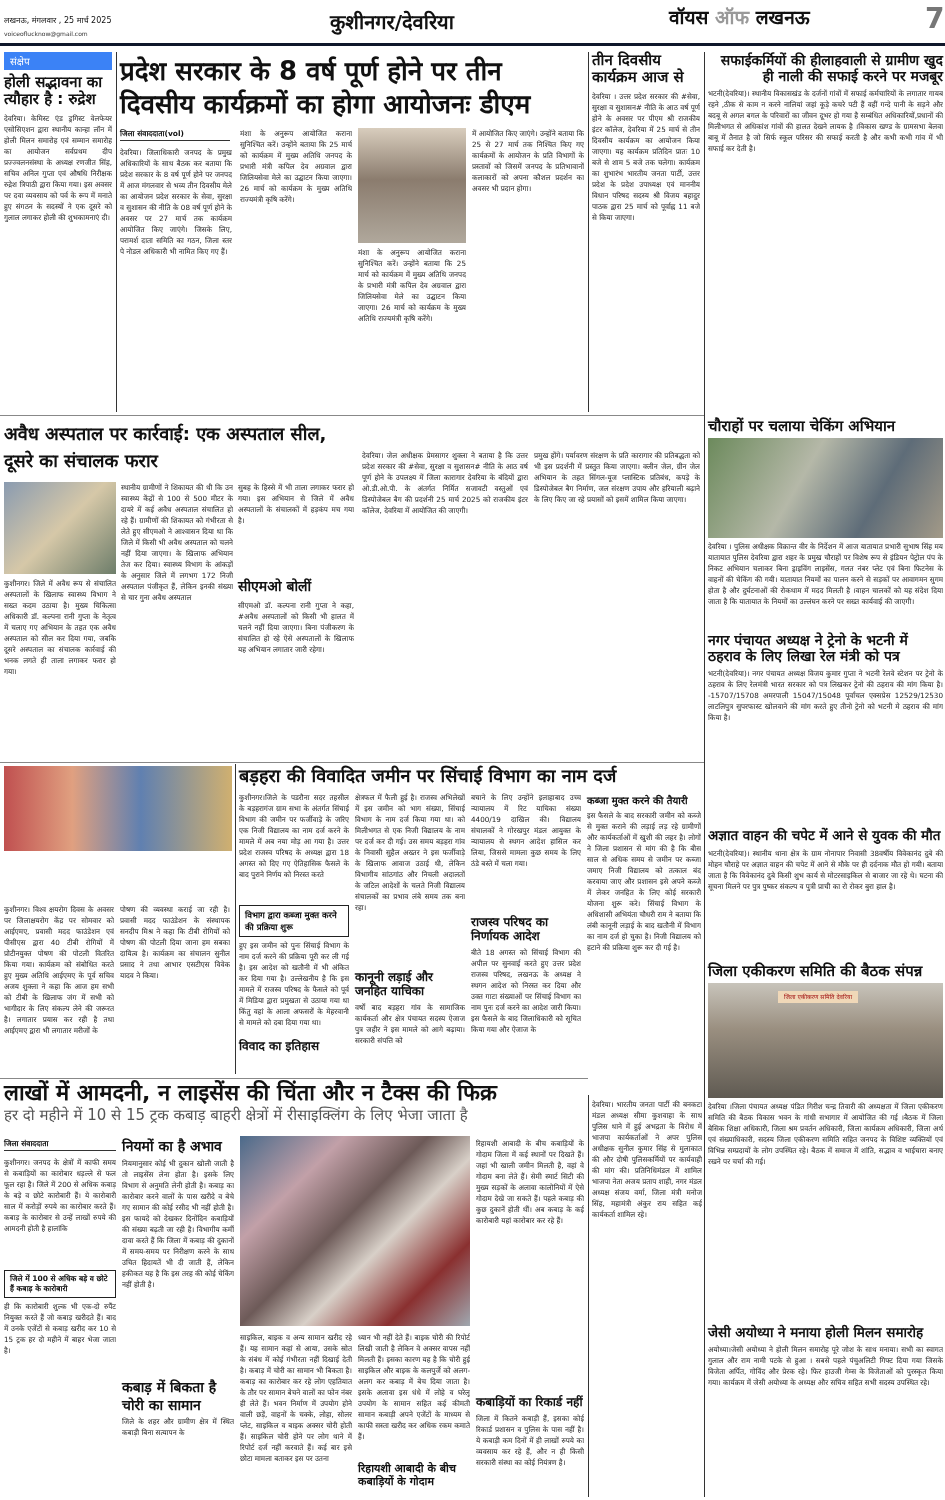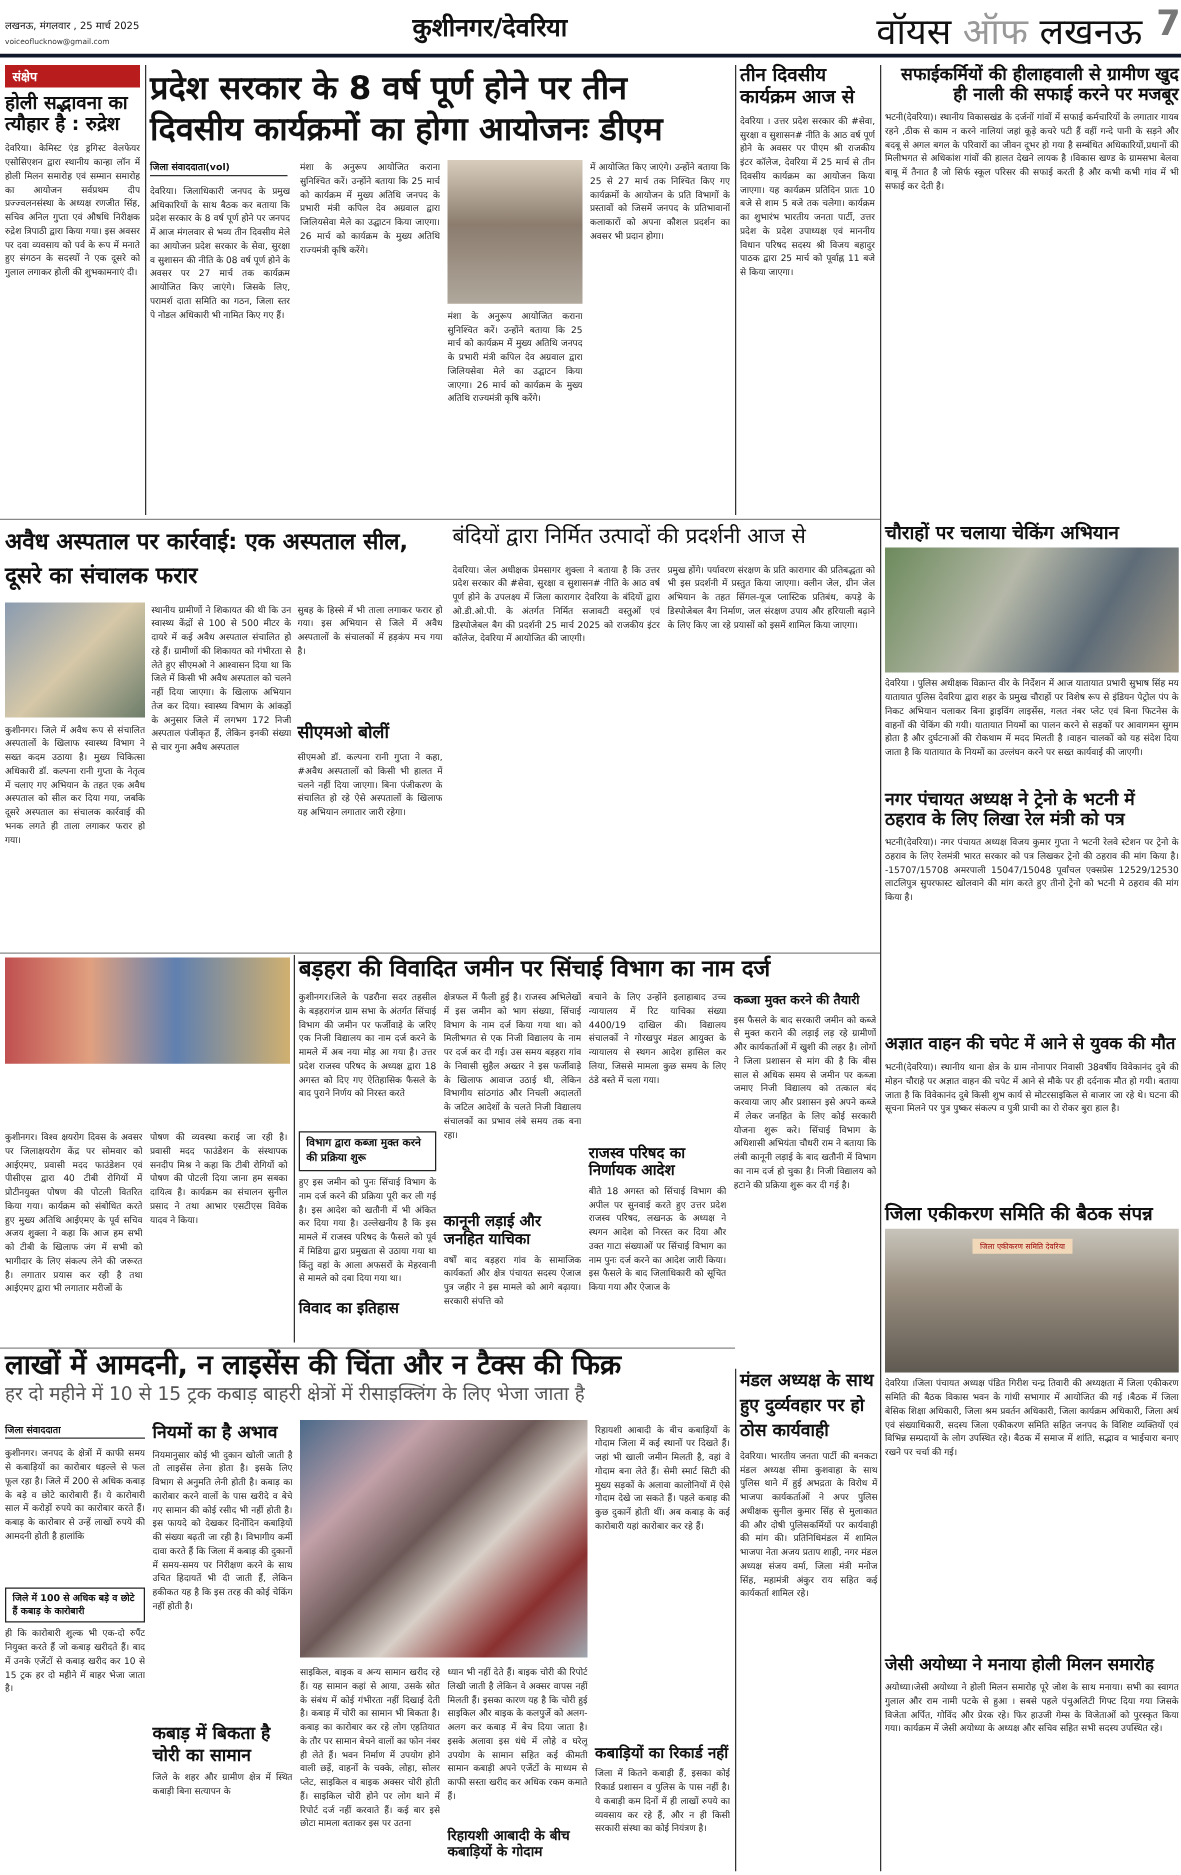--- a/index.html
+++ b/index.html
@@ -2,29 +2,29 @@
 <html><head>
 <meta charset="utf-8">
 <style>
 *{box-sizing:border-box;margin:0;padding:0}
 body{width:945px;height:1500px;background:#fff;font-family:"DejaVu Sans",sans-serif;color:#111;overflow:hidden;position:relative}
 .abs{position:absolute}
 .mast{left:0;top:0;width:945px;height:46px;border-bottom:3px solid #0f172a}
 .mast .date{left:4px;top:14px;font-size:8px}
 .mast .email{left:4px;top:30px;font-size:6px;color:#333}
 .mast .section{left:330px;top:8px;font-size:20px;font-weight:bold}
-.mast .brand{left:701px;top:4px;font-size:29px;font-weight:normal;font-family:"DejaVu Serif",serif}
+.mast .brand{left:669px;top:4px;font-size:19px;font-weight:bold;font-family:"DejaVu Serif",serif}
 .mast .brand .mid{color:#999}
 .mast .page{left:925px;top:2px;font-size:28px;font-weight:bold;color:#777}
 .hl{font-weight:bold;line-height:1.15;color:#111;font-family:"DejaVu Sans",sans-serif}
 .body{font-size:7.2px;line-height:11px;color:#222;text-align:justify;overflow:hidden}
 .vline{background:#333;width:1px}
 .hline{background:#888;height:1px}
 .photo{background:linear-gradient(135deg,#6b7a5a,#b7a58a 40%,#7a8a96 70%,#c9c1b0);}
-.tag{background:#b91c1c;color:#fff;font-size:10px;padding:2px 6px;font-weight:bold}
+.tag{background:#3b82f6;color:#fff;font-size:10px;padding:2px 6px;font-weight:normal}
 .boxed{border:1px solid #222;padding:3px 5px;font-size:8.5px;font-weight:bold;line-height:12px}
 .byline{font-size:7.5px;font-weight:bold;border-bottom:1px solid #333;padding-bottom:2px}
 </style>
 </head>
 <body>
 
 <div class="abs mast">
   <div class="abs date">लखनऊ, मंगलवार , 25 मार्च 2025</div>
   <div class="abs email">voiceoflucknow@gmail.com</div>
   <div class="abs section">कुशीनगर/देवरिया</div>
@@ -76,21 +76,20 @@
   <div class="hl" style="font-size:18px;line-height:27px">अवैध अस्पताल पर कार्रवाई: एक अस्पताल सील, दूसरे का संचालक फरार</div>
   <div class="abs photo" style="left:0;top:62px;width:112px;height:92px;background:linear-gradient(135deg,#8a9bb0,#d6c8a8 50%,#6d7d6a)"></div>
   <div class="body abs" style="left:0;top:158px;width:112px;height:180px">कुशीनगर। जिले में अवैध रूप से संचालित अस्पतालों के खिलाफ स्वास्थ्य विभाग ने सख्त कदम उठाया है। मुख्य चिकित्सा अधिकारी डॉ. कल्पना रानी गुप्ता के नेतृत्व में चलाए गए अभियान के तहत एक अवैध अस्पताल को सील कर दिया गया, जबकि दूसरे अस्पताल का संचालक कार्रवाई की भनक लगते ही ताला लगाकर फरार हो गया।</div>
   <div class="body abs" style="left:117px;top:62px;width:112px;height:276px">स्थानीय ग्रामीणों ने शिकायत की थी कि उन स्वास्थ्य केंद्रों से 100 से 500 मीटर के दायरे में कई अवैध अस्पताल संचालित हो रहे हैं। ग्रामीणों की शिकायत को गंभीरता से लेते हुए सीएमओ ने आश्वासन दिया था कि जिले में किसी भी अवैध अस्पताल को चलने नहीं दिया जाएगा। के खिलाफ अभियान तेज कर दिया। स्वास्थ्य विभाग के आंकड़ों के अनुसार जिले में लगभग 172 निजी अस्पताल पंजीकृत हैं, लेकिन इनकी संख्या से चार गुना अवैध अस्पताल</div>
   <div class="body abs" style="left:234px;top:62px;width:116px;height:92px">सुबह के हिस्से में भी ताला लगाकर फरार हो गया। इस अभियान से जिले में अवैध अस्पतालों के संचालकों में हड़कंप मच गया है।</div>
   <div class="hl abs" style="left:234px;top:158px;font-size:14px">सीएमओ बोलीं</div>
   <div class="body abs" style="left:234px;top:180px;width:116px;height:158px">सीएमओ डॉ. कल्पना रानी गुप्ता ने कहा, #अवैध अस्पतालों को किसी भी हालत में चलने नहीं दिया जाएगा। बिना पंजीकरण के संचालित हो रहे ऐसे अस्पतालों के खिलाफ यह अभियान लगातार जारी रहेगा।</div>
 </div>
 
 <div class="abs" style="left:362px;top:420px;width:340px;height:340px">
-  <div class="hl" style="font-size:17px;font-weight:normal">बंदियों द्वारा निर्मित उत्पादों की प्रदर्शनी आज से</div>
   <div class="body abs" style="left:0;top:30px;width:166px;height:305px">देवरिया। जेल अधीक्षक प्रेमसागर शुक्ला ने बताया है कि उत्तर प्रदेश सरकार की #सेवा, सुरक्षा व सुशासन# नीति के आठ वर्ष पूर्ण होने के उपलक्ष्य में जिला कारागार देवरिया के बंदियों द्वारा ओ.डी.ओ.पी. के अंतर्गत निर्मित सजावटी वस्तुओं एवं डिस्पोजेबल बैग की प्रदर्शनी 25 मार्च 2025 को राजकीय इंटर कॉलेज, देवरिया में आयोजित की जाएगी।</div>
   <div class="body abs" style="left:172px;top:30px;width:166px;height:305px">प्रमुख होंगे। पर्यावरण संरक्षण के प्रति कारागार की प्रतिबद्धता को भी इस प्रदर्शनी में प्रस्तुत किया जाएगा। क्लीन जेल, ग्रीन जेल अभियान के तहत सिंगल-यूज प्लास्टिक प्रतिबंध, कपड़े के डिस्पोजेबल बैग निर्माण, जल संरक्षण उपाय और हरियाली बढ़ाने के लिए किए जा रहे प्रयासों को इसमें शामिल किया जाएगा।</div>
 </div>
 
 <div class="abs" style="left:708px;top:632px;width:235px;height:185px">
   <div class="hl" style="font-size:14px">नगर पंचायत अध्यक्ष ने ट्रेनो के भटनी में ठहराव के लिए लिखा रेल मंत्री को पत्र</div>
   <div class="body" style="height:140px;margin-top:4px">भटनी(देवरिया)। नगर पंचायत अध्यक्ष विजय कुमार गुप्ता ने भटनी रेलवे स्टेशन पर ट्रेनो के ठहराव के लिए रेलमंत्री भारत सरकार को पत्र लिखकर ट्रेनो की ठहराव की मांग किया है। -15707/15708 अमरपाली 15047/15048 पूर्वांचल एक्सप्रेस 12529/12530 लाटलिपुत्र सुपरफास्ट खोलवाने की मांग करते हुए तीनो ट्रेनो को भटनी मे ठहराव की मांग किया है।</div>
 </div>
 
 <div class="abs" style="left:708px;top:828px;width:235px;height:130px">
@@ -137,21 +136,20 @@
     <div class="hl" style="font-size:12px;margin-top:4px">राजस्व परिषद का निर्णायक आदेश</div>
     <div class="body" style="height:120px;margin-top:3px">बीते 18 अगस्त को सिंचाई विभाग की अपील पर सुनवाई करते हुए उत्तर प्रदेश राजस्व परिषद, लखनऊ के अध्यक्ष ने स्थगन आदेश को निरस्त कर दिया और उक्त गाटा संख्याओं पर सिंचाई विभाग का नाम पुनः दर्ज करने का आदेश जारी किया। इस फैसले के बाद जिलाधिकारी को सूचित किया गया और ऐजाज के</div>
   </div>
   <div class="abs" style="left:348px;top:26px;width:114px;height:284px">
     <div class="hl" style="font-size:10px;margin-top:3px">कब्जा मुक्त करने की तैयारी</div>
     <div class="body" style="height:185px;margin-top:3px">इस फैसले के बाद सरकारी जमीन को कब्जे से मुक्त कराने की लड़ाई लड़ रहे ग्रामीणों और कार्यकर्ताओं में खुशी की लहर है। लोगों ने जिला प्रशासन से मांग की है कि बीस साल से अधिक समय से जमीन पर कब्जा जमाए निजी विद्यालय को तत्काल बंद करवाया जाए और प्रशासन इसे अपने कब्जे में लेकर जनहित के लिए कोई सरकारी योजना शुरू करे। सिंचाई विभाग के अधिशासी अभियंता चौधरी राम ने बताया कि लंबी कानूनी लड़ाई के बाद खतौनी में विभाग का नाम दर्ज हो चुका है। निजी विद्यालय को हटाने की प्रक्रिया शुरू कर दी गई है।</div>
   </div>
 </div>
 
 <div class="abs" style="left:592px;top:1095px;width:110px;height:400px">
-  <div class="hl" style="font-size:14px;line-height:20px">मंडल अध्यक्ष के साथ हुए दुर्व्यवहार पर हो ठोस कार्यवाही</div>
   <div class="body" style="height:330px;margin-top:4px">देवरिया। भारतीय जनता पार्टी की बनकटा मंडल अध्यक्ष सीमा कुशवाहा के साथ पुलिस थाने में हुई अभद्रता के विरोध में भाजपा कार्यकर्ताओं ने अपर पुलिस अधीक्षक सुनील कुमार सिंह से मुलाकात की और दोषी पुलिसकर्मियों पर कार्यवाही की मांग की। प्रतिनिधिमंडल में शामिल भाजपा नेता अजय प्रताप शाही, नगर मंडल अध्यक्ष संजय वर्मा, जिला मंत्री मनोज सिंह, महामंत्री अंकुर राय सहित कई कार्यकर्ता शामिल रहे।</div>
 </div>
 <div class="abs vline" style="left:588px;top:1095px;height:402px"></div>
 
 <div class="abs hline" style="left:0;top:1078px;width:588px"></div>
 <div class="abs" style="left:4px;top:1080px;width:582px;height:418px">
   <div class="hl" style="font-size:22px">लाखों में आमदनी, न लाइसेंस की चिंता और न टैक्स की फिक्र</div>
   <div class="hl" style="font-size:15px;font-weight:normal;color:#555;margin-top:2px">हर दो महीने में 10 से 15 ट्रक कबाड़ बाहरी क्षेत्रों में रीसाइक्लिंग के लिए भेजा जाता है</div>
   <div class="abs" style="left:0;top:58px;width:112px;height:360px">
     <div class="byline">जिला संवाददाता</div>

